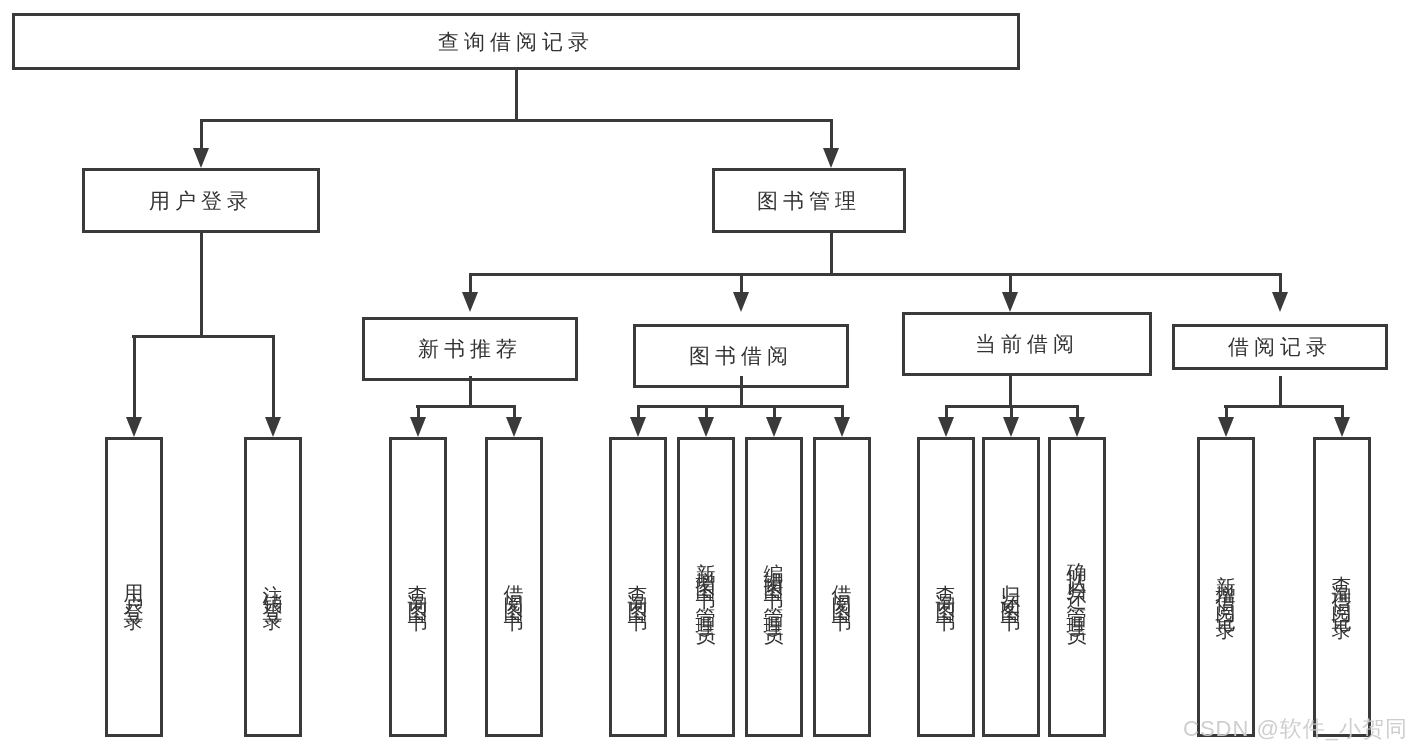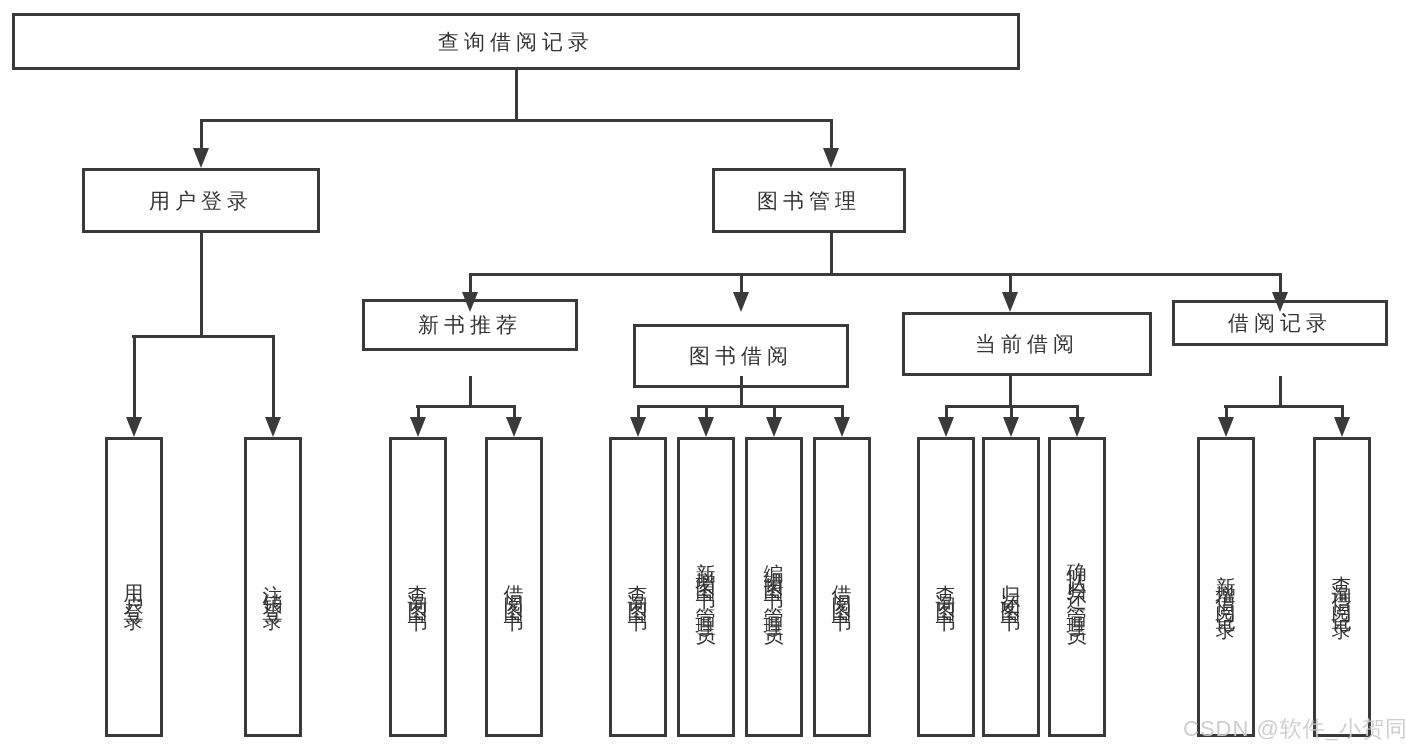--- a/index.html
+++ b/index.html
@@ -48,30 +48,30 @@
     <span>查询借阅记录</span>
   </div>
 
   <div class="node" style="left:82px;top:168px;width:238px;height:65px">
     <span>用户登录</span>
   </div>
   <div class="node" style="left:712px;top:168px;width:194px;height:65px">
     <span>图书管理</span>
   </div>
 
-  <div class="node" style="left:362px;top:299px;width:216px;height:52px">
+  <div class="node" style="left:362px;top:317px;width:216px;height:64px">
     <span>新书推荐</span>
   </div>
   <div class="node" style="left:633px;top:324px;width:216px;height:64px">
     <span>图书借阅</span>
   </div>
   <div class="node" style="left:902px;top:312px;width:250px;height:64px">
     <span>当前借阅</span>
   </div>
-  <div class="node" style="left:1172px;top:300px;width:216px;height:46px">
+  <div class="node" style="left:1172px;top:324px;width:216px;height:46px">
     <span>借阅记录</span>
   </div>
 
   <div class="leaf" style="left:105px">
     <span class="vtext">用户登录</span>
   </div>
   <div class="leaf" style="left:244px">
     <span class="vtext">注销登录</span>
   </div>
 

